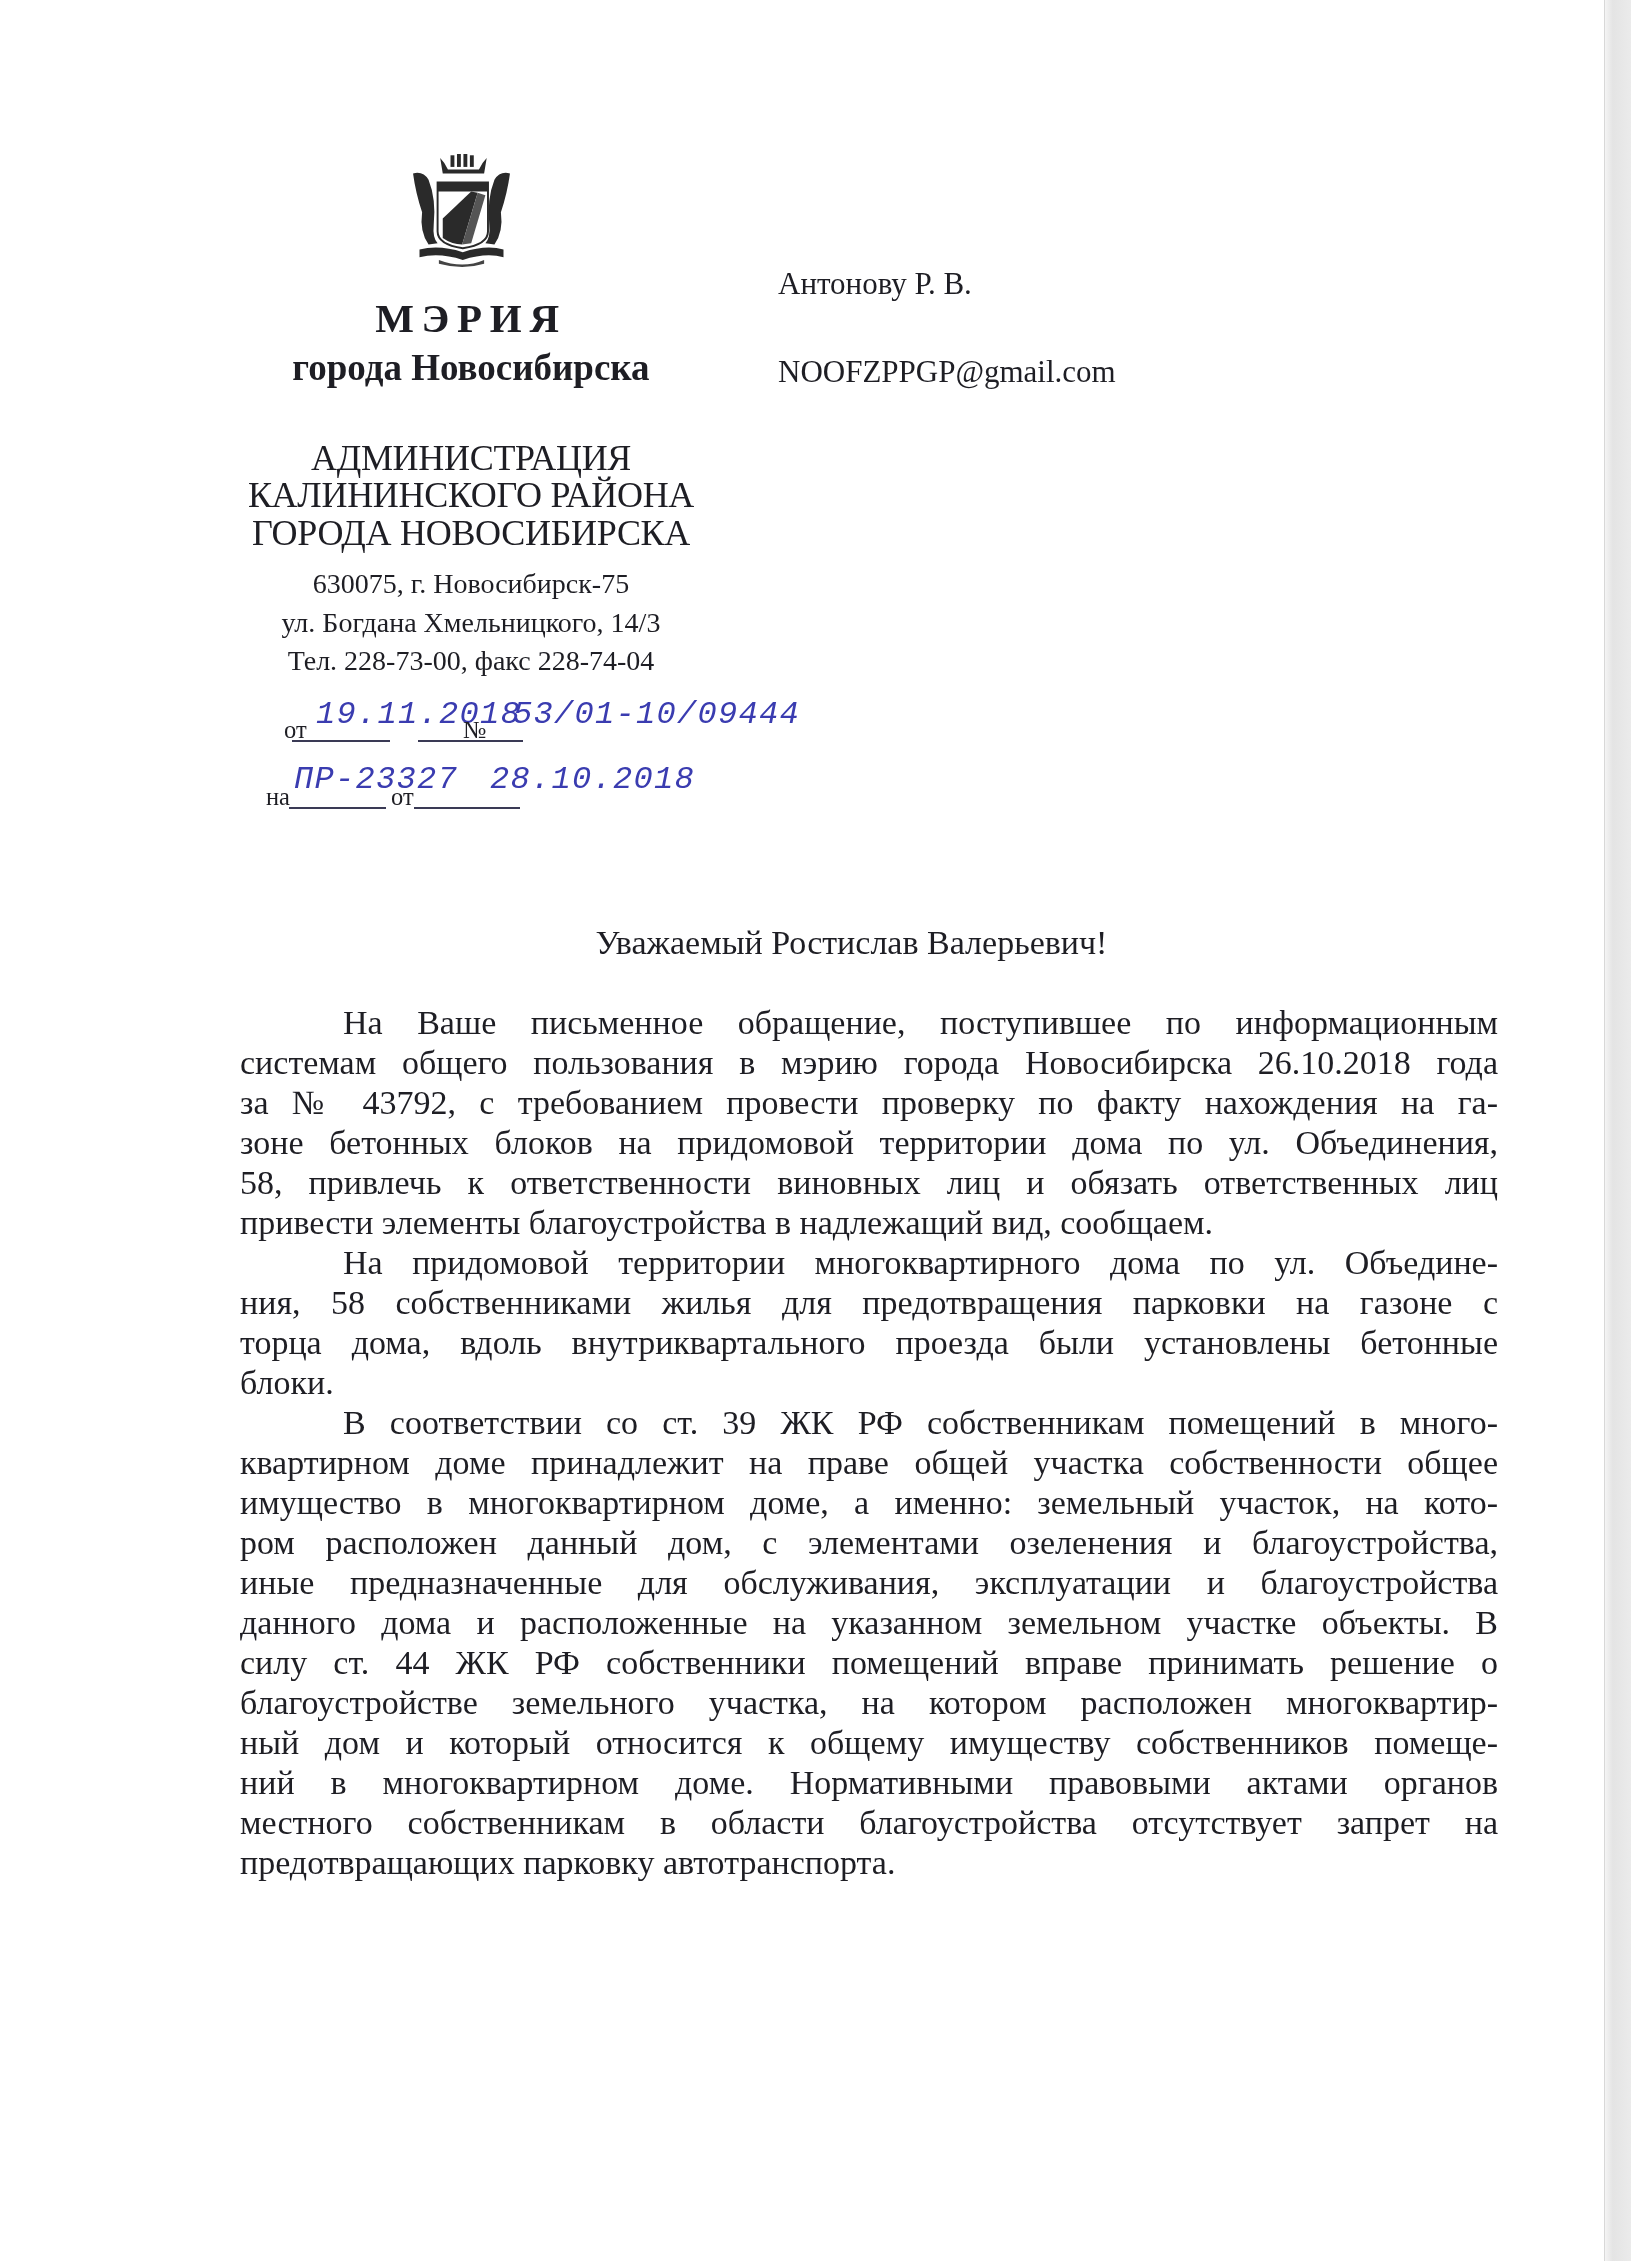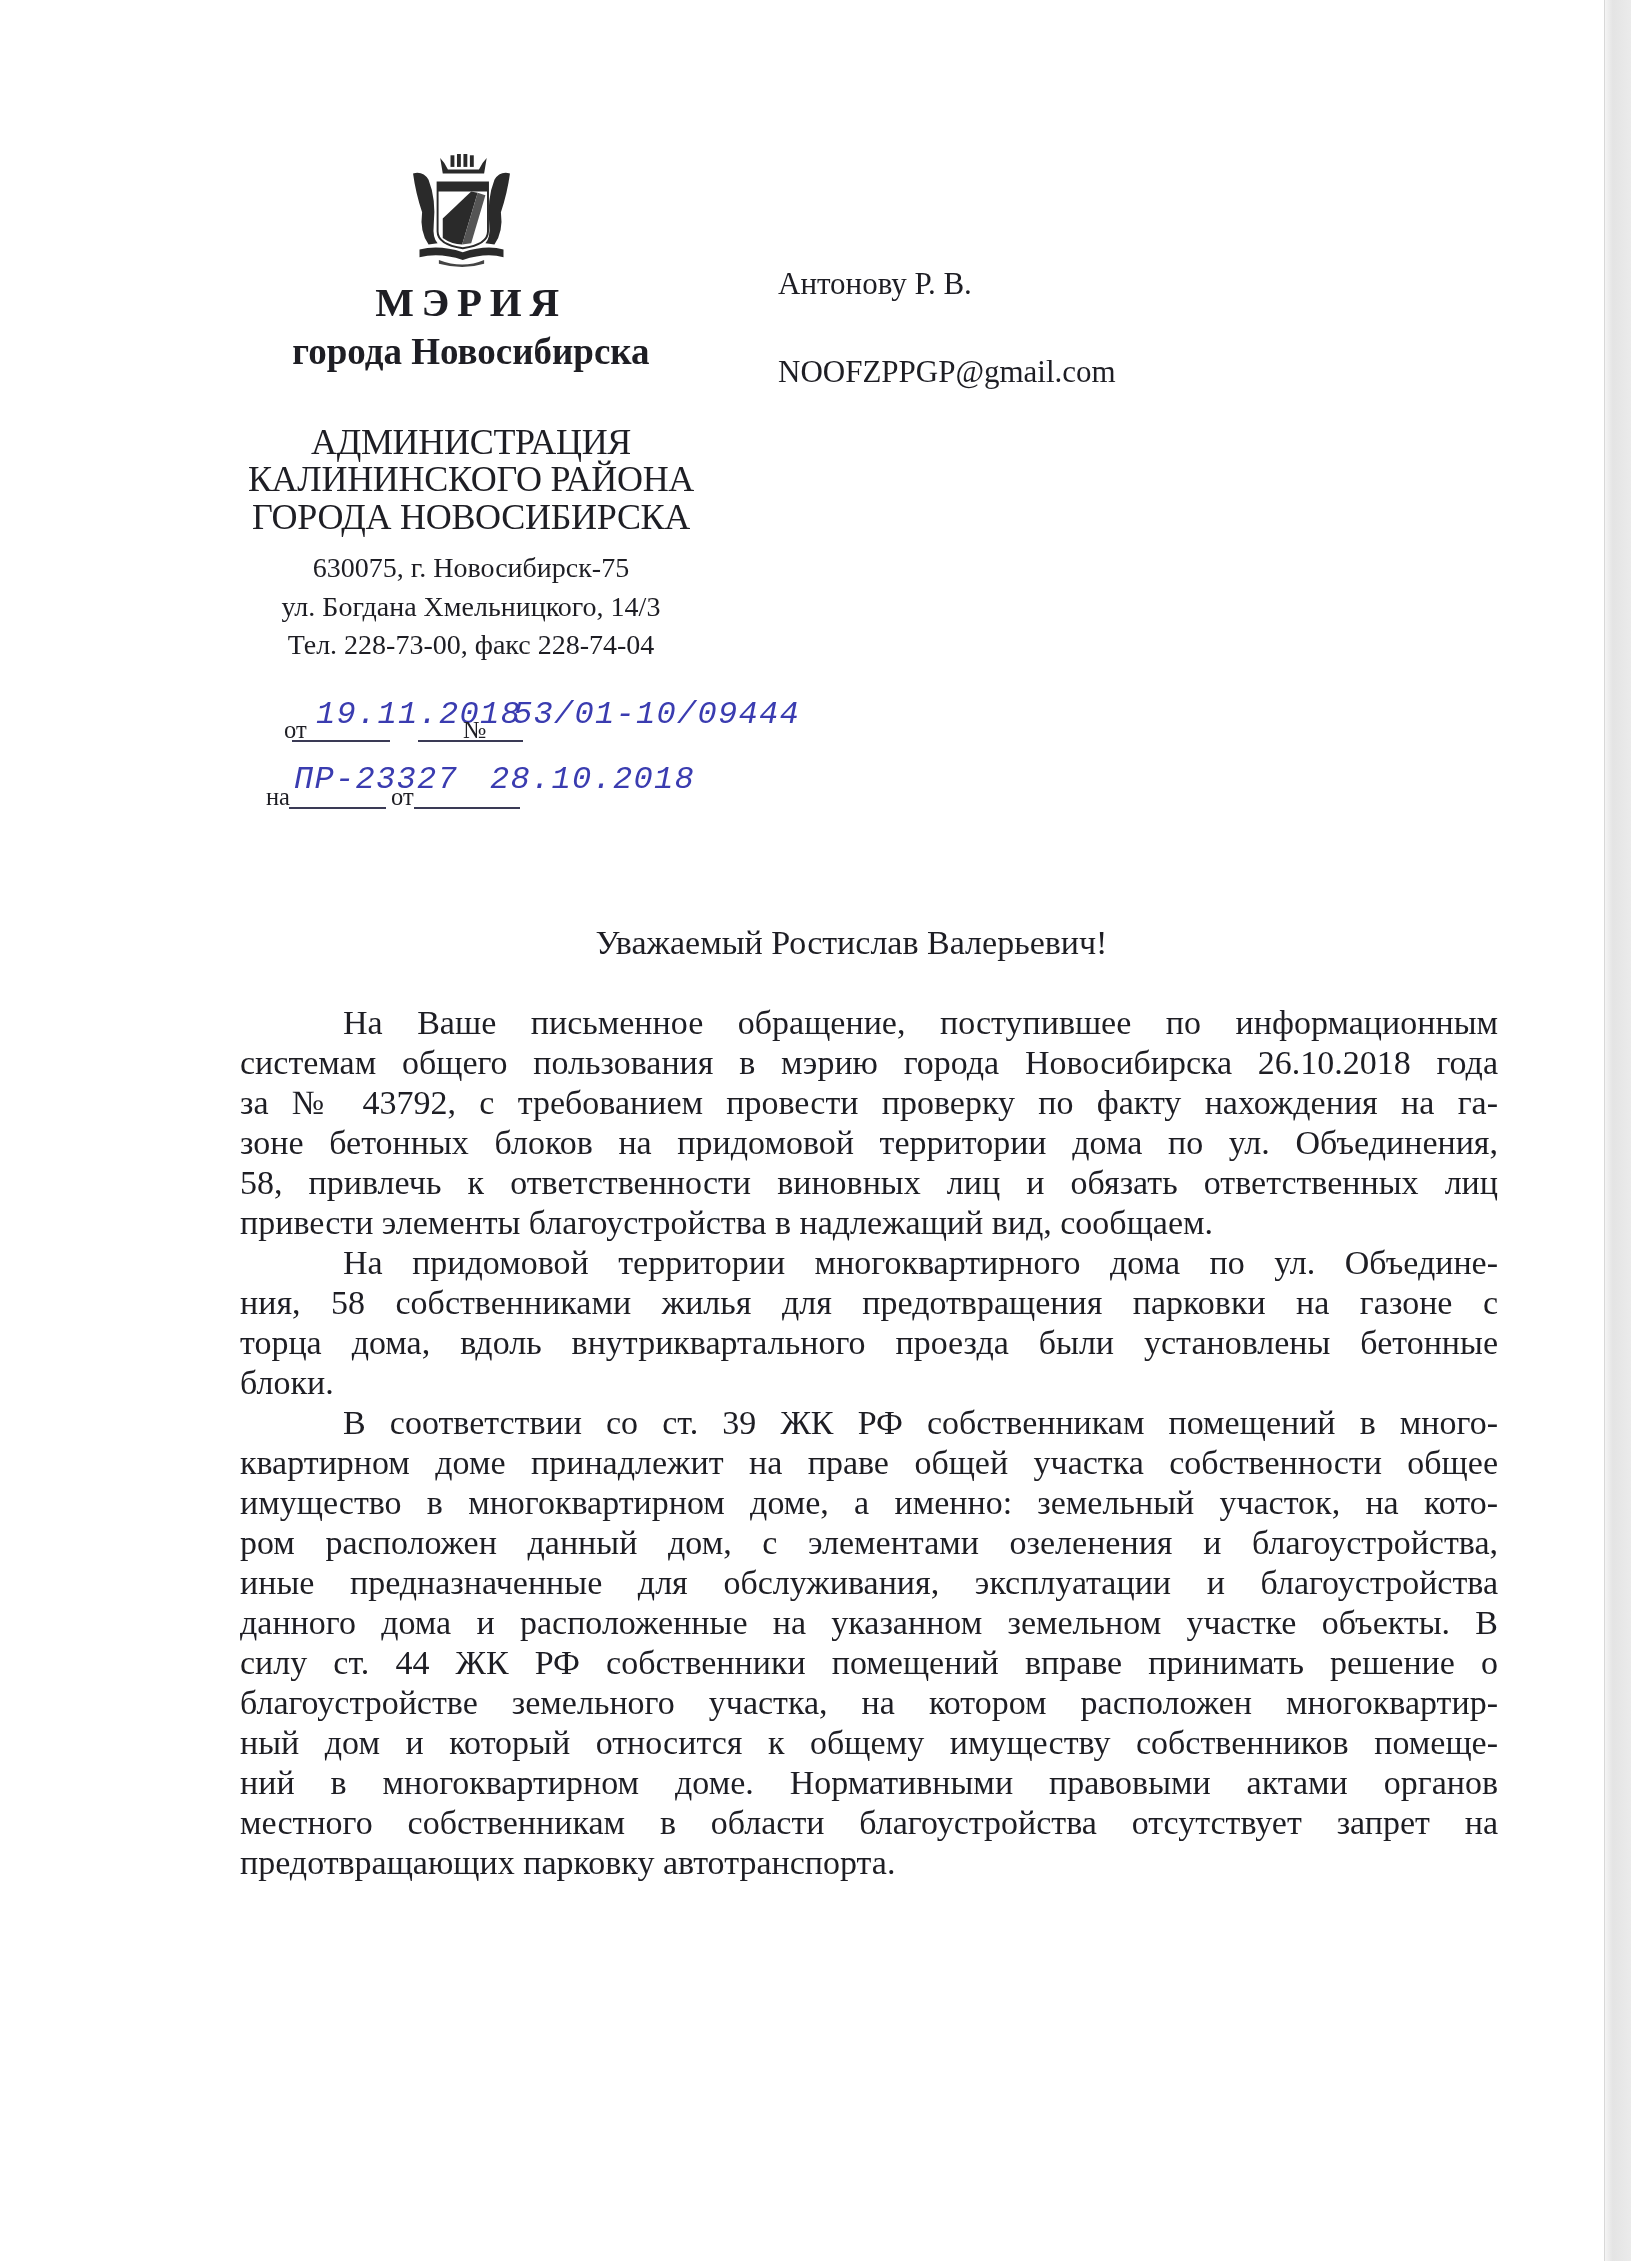--- a/index.html
+++ b/index.html
@@ -9,21 +9,21 @@
       font-family: "Liberation Serif", "DejaVu Serif", serif;
       color: #1e1e24;
     }
     .page-edge {
       position: absolute; top: 0; right: 0; width: 26px; height: 2261px;
       background: linear-gradient(to right, #f4f4f4, #e4e4e4 30%, #ebebeb);
       border-left: 1.3px solid #d8d8d8;
     }
     .abs { position: absolute; white-space: nowrap; }
     .header-block {
-      position: absolute; left: 213px; width: 516px; text-align: center;
+      position: absolute; left: 213px; width: 516px; text-align: center; margin-top: 16px;
     }
     .coat {
       position: absolute; left: 400px; top: 154px; width: 123px; height: 115px;
     }
     .mayor-title {
       top: 276px; font-size: 41px; font-weight: bold; letter-spacing: 7.7px; line-height: 52px;
     }
     .city-title {
       top: 327px; font-size: 37px; font-weight: bold; line-height: 49px;
     }

